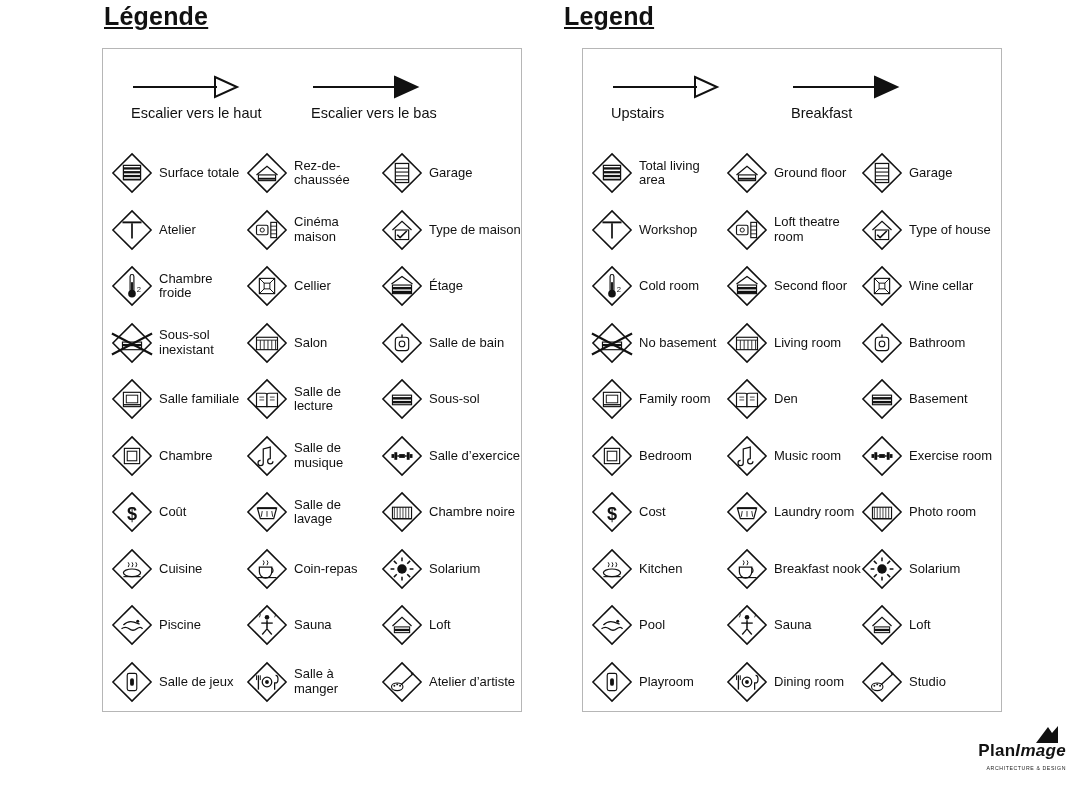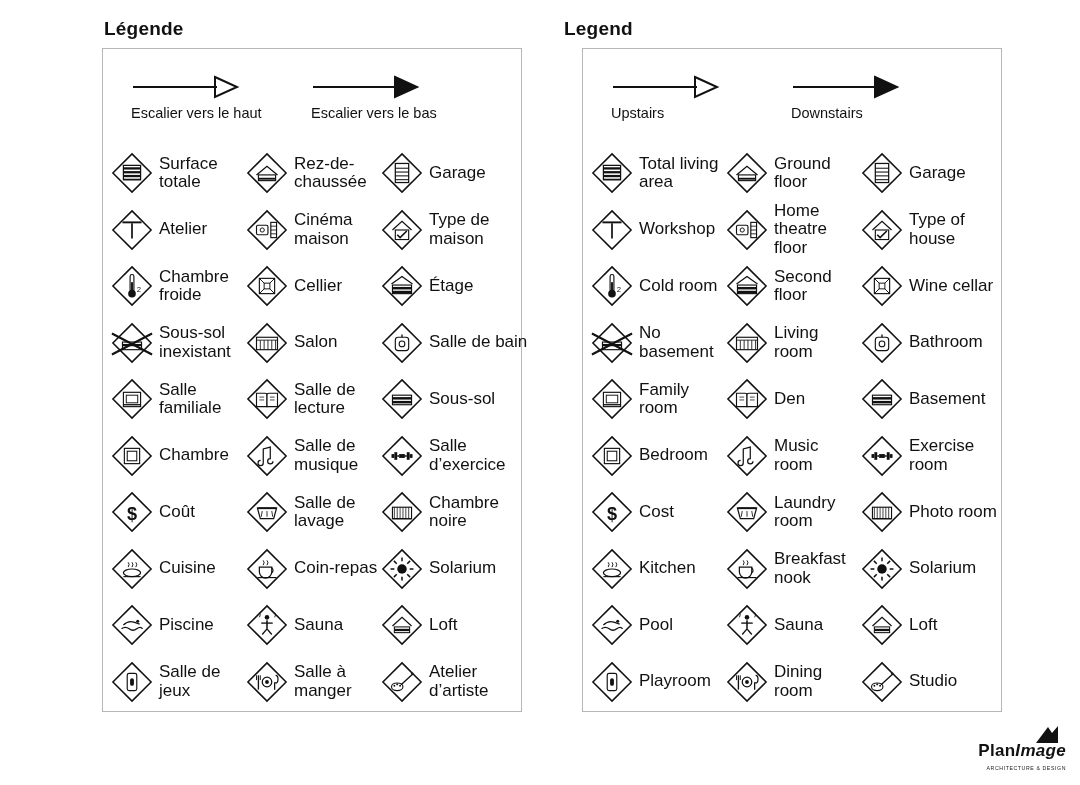--- a/index.html
+++ b/index.html
@@ -23,24 +23,25 @@
     border: 1px solid #b6b6b6;
     box-sizing: border-box;
     background: #fff;
     padding-left: 48px;
   }
   #panel-fr { left: 102px; }
   #panel-en { left: 562px; margin-left: 20px; }
 
   .panel-title {
     position: absolute;
-    top: 18px;
-    font-size: 19px;
+    top: 2px;
+    font-size: 25px;
     font-weight: bold;
     letter-spacing: 0.2px;
+    text-decoration: underline;
   }
   #title-fr { left: 104px; }
   #title-en { left: 564px; }
 
   
   .arrows {
     position: absolute;
     top: 26px;
     left: 0;
     width: 100%;
@@ -77,21 +78,21 @@
     display: flex;
     align-items: center;
     gap: 6px;
   }
   .cell .ico {
     flex: 0 0 auto;
     width: 42px;
     height: 42px;
   }
   .cell .lbl {
-    font-size: 17px;
+    font-size: 13px;
     line-height: 1.1;
     color: #111;
   }
 
   .wm {
     position: absolute;
     right: 14px;
     bottom: 12px;
     width: 116px;
     height: 48px;
@@ -470,21 +471,21 @@
         <line x1="2" y1="12" x2="86" y2="12" stroke="#111" stroke-width="2"></line>
         <polygon points="84,2 106,12 84,22" fill="none" stroke="#111" stroke-width="2"></polygon>
       </svg>
       <span class="arrow-label">Upstairs</span>
     </div>
     <div class="arrow-block arrow-down">
       <svg class="arrow-svg" width="110" height="24" viewBox="0 0 110 24">
         <line x1="2" y1="12" x2="86" y2="12" stroke="#111" stroke-width="2"></line>
         <polygon points="84,2 106,12 84,22" fill="#111" stroke="#111" stroke-width="2"></polygon>
       </svg>
-      <span class="arrow-label">Downstairs</span>
+      <span class="arrow-label">Breakfast</span>
     </div>
   </div>
   <div class="grid" id="grid-en">
       <div class="cell">
         <span class="ico"><svg viewBox="0 0 44 44" width="42" height="42">
             <polygon points="22,2 42,22 22,42 2,22" fill="#fff" stroke="#111" stroke-width="1.6"></polygon>
             <rect x="13" y="14" width="18" height="15" fill="#fff" stroke="#111" stroke-width="1.3"></rect>
             <rect x="13" y="16" width="18" height="2.4" fill="#111"></rect>
             <rect x="13" y="20" width="18" height="2.4" fill="#111"></rect>
             <rect x="13" y="24" width="18" height="2.4" fill="#111"></rect>
@@ -523,21 +524,21 @@
       <div class="cell">
         <span class="ico"><svg viewBox="0 0 44 44" width="42" height="42">
             <polygon points="22,2 42,22 22,42 2,22" fill="#fff" stroke="#111" stroke-width="1.6"></polygon>
             <rect x="11" y="17" width="12" height="10" rx="1.5" fill="#fff" stroke="#111" stroke-width="1.2"></rect>
             <circle cx="17" cy="22" r="2.2" fill="none" stroke="#111" stroke-width="1"></circle>
             <rect x="26" y="14" width="6" height="16" fill="#fff" stroke="#111" stroke-width="1.2"></rect>
             <line x1="26" y1="18" x2="32" y2="18" stroke="#111" stroke-width="0.9"></line>
             <line x1="26" y1="22" x2="32" y2="22" stroke="#111" stroke-width="0.9"></line>
             <line x1="26" y1="26" x2="32" y2="26" stroke="#111" stroke-width="0.9"></line>
           </svg></span>
-        <span class="lbl">Home theatre floor</span>
+        <span class="lbl">Loft theatre room</span>
       </div>
       <div class="cell">
         <span class="ico"><svg viewBox="0 0 44 44" width="42" height="42">
             <polygon points="22,2 42,22 22,42 2,22" fill="#fff" stroke="#111" stroke-width="1.6"></polygon>
             <polyline points="12,22 22,13 32,22" fill="none" stroke="#111" stroke-width="1.3"></polyline>
             <rect x="15" y="22" width="14" height="10" fill="#fff" stroke="#111" stroke-width="1.2"></rect>
             <polyline points="17,27 20,30 27,23" fill="none" stroke="#111" stroke-width="1.6"></polyline>
           </svg></span>
         <span class="lbl">Type of house</span>
       </div>

